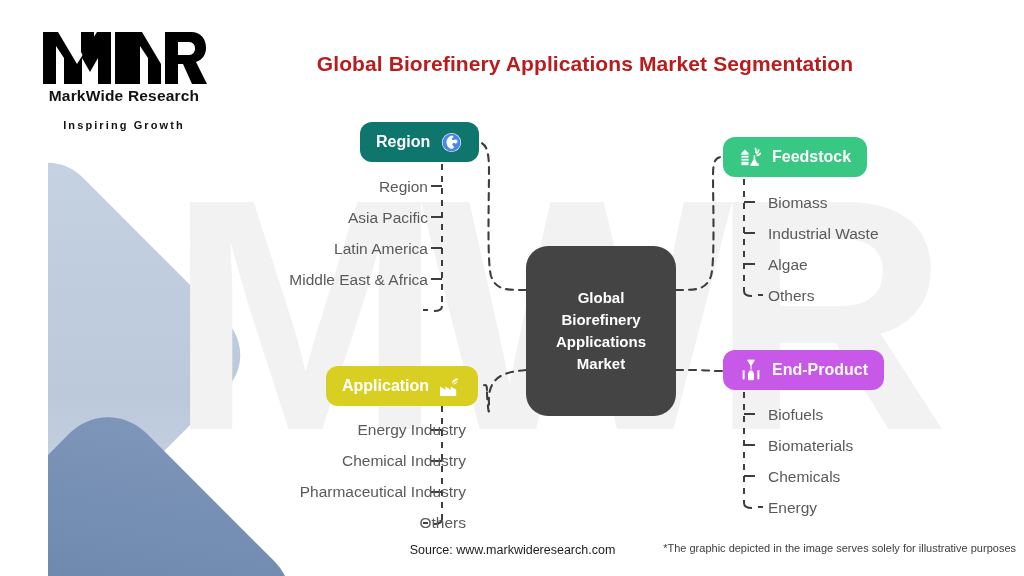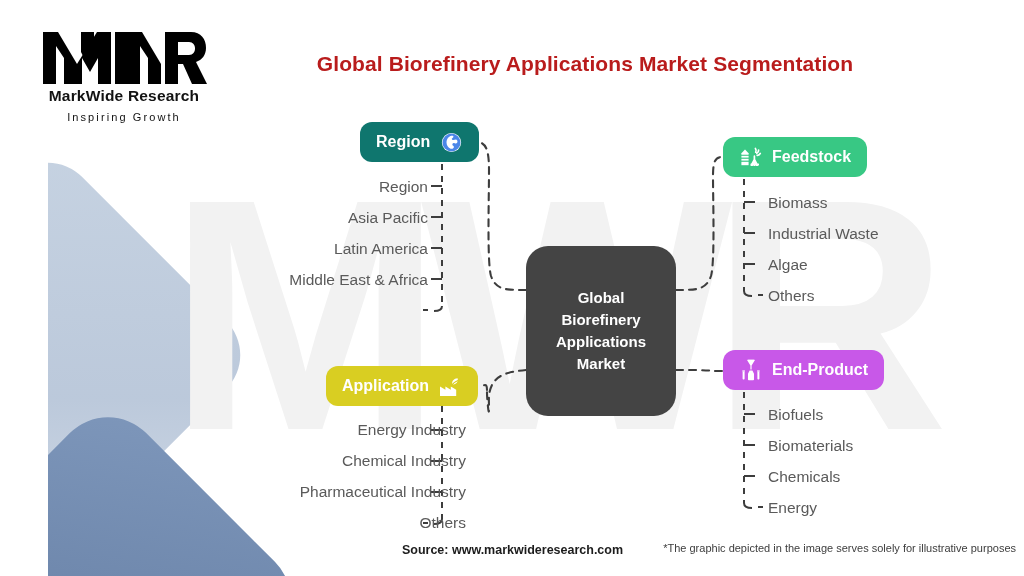--- a/index.html
+++ b/index.html
@@ -76,24 +76,24 @@
     text-align: center;
     font-size: 15.5px;
     font-weight: 700;
     color: #121212;
     letter-spacing: .2px;
     margin-top: 1px;
   }
   .logo-tag {
     text-align: center;
     font-size: 11px;
-    font-weight: 400;
+    font-weight: 700;
     color: #121212;
     letter-spacing: 2.1px;
-    margin-top: 6px;
+    margin-top: 14px;
   }
 
   .page-title {
     position: absolute;
     left: 240px;
     top: 52px;
     width: 690px;
     text-align: center;
     font-size: 21px;
     font-weight: 700;
@@ -180,21 +180,21 @@
   #items-endproduct  { left: 768px; top: 399px; }
 
   
   .source {
     position: absolute;
     left: 300px;
     top: 543px;
     width: 425px;
     text-align: center;
     font-size: 12.5px;
-    font-weight: 700;
+    font-weight: 400;
     color: #1c1c1c;
   }
   .disclaimer {
     position: absolute;
     right: 8px;
     top: 530px;
     font-size: 11px;
     color: #3d3d3d;
     white-space: nowrap;
     margin-top: 12px;

